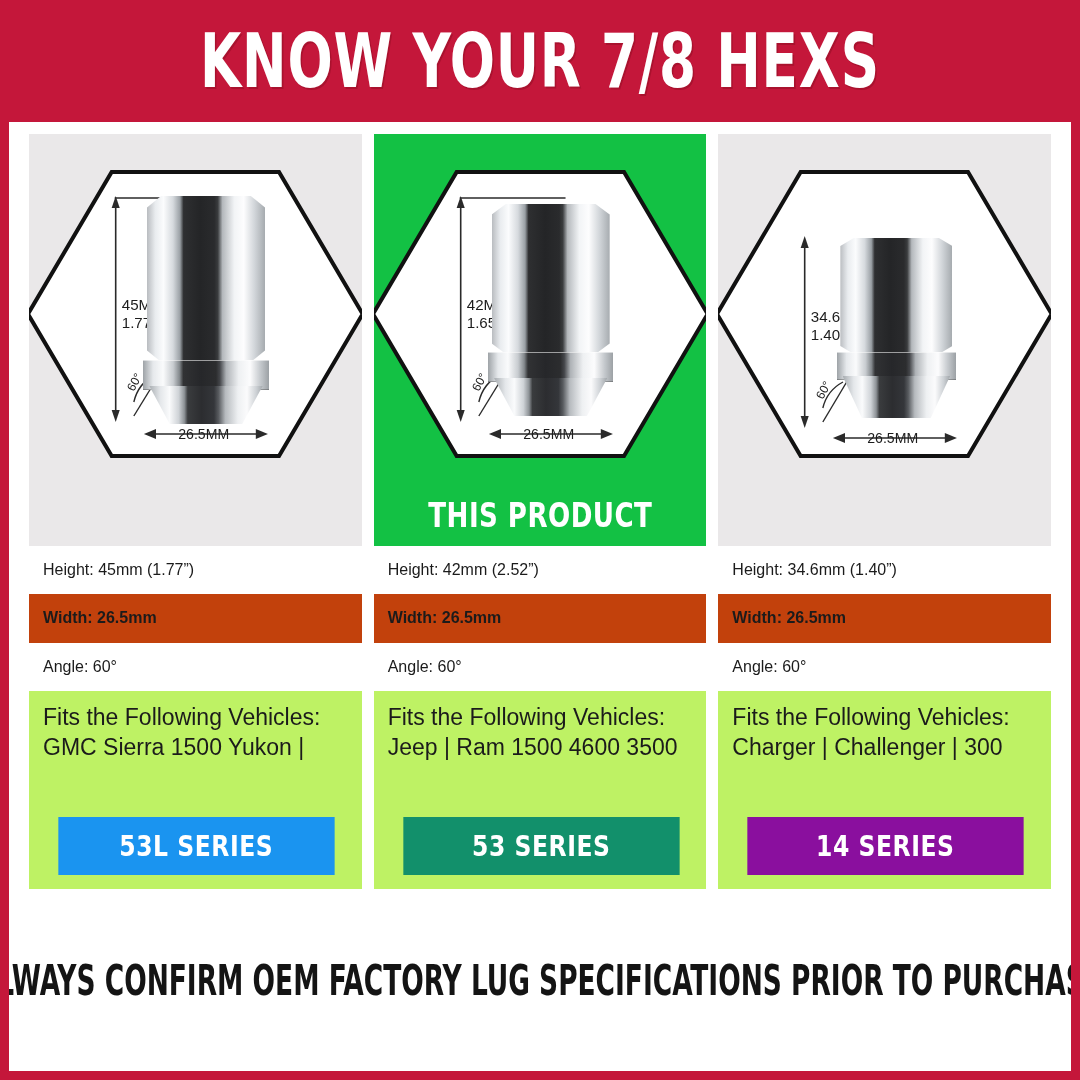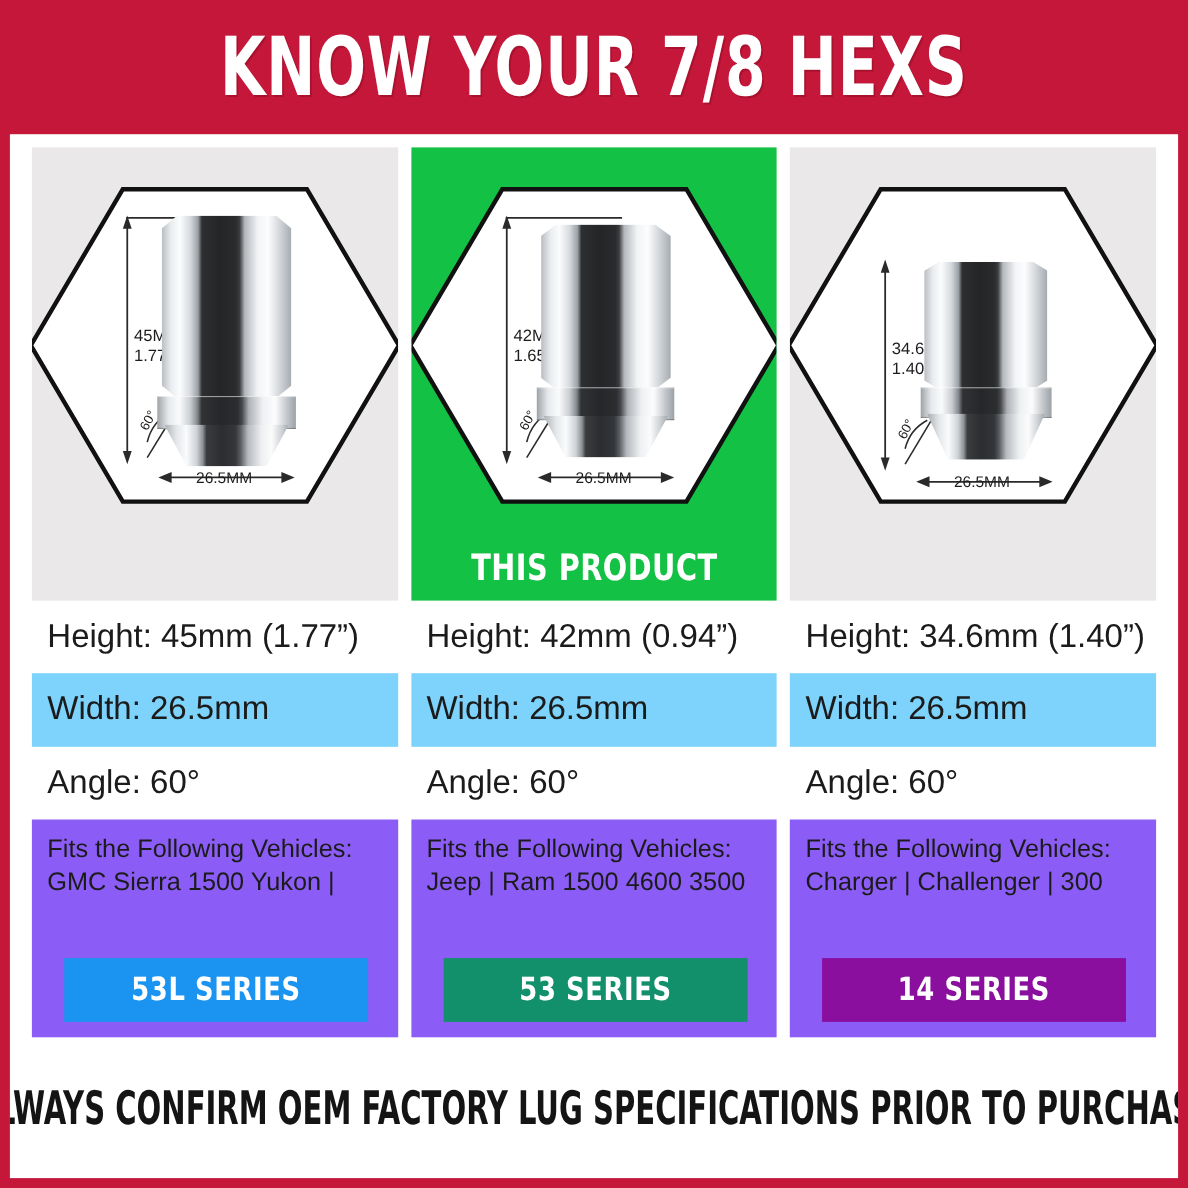--- a/index.html
+++ b/index.html
@@ -113,32 +113,32 @@
     display:flex;align-items:center;justify-content:center;
     color:#ffffff;
     font-family:"Liberation Sans Narrow","DejaVu Sans Condensed","Liberation Sans",sans-serif;
     font-size:33px;font-weight:bold;letter-spacing:.5px;
     transform:scaleX(0.88);
     white-space:nowrap;
   }
 
   
   .spec{
-    font-size:30px;
+    font-size:16px;
     color:#1b1b1b;
     padding:14px 12px 14px 14px;
     line-height:1.28;
     box-sizing:border-box;
     white-space:nowrap;
   }
   .spec.white{background:#ffffff;}
-  .spec.gray{background:#7dd3fc;}
+  .spec.gray{background:#c2410c;font-weight:bold;}
 
   .fits{
-    background:#8b5cf6;
+    background:#bef264;
     padding:12px 12px 14px 14px;
     font-size:23px;color:#1b1b1b;line-height:1.30;
     box-sizing:border-box;
     flex:1 1 auto;
     display:flex;flex-direction:column;
     min-height:198px;
   }
   .fits-lines{flex:1 1 auto;}
   .fits-line{white-space:nowrap;}
   .badge{
@@ -243,21 +243,21 @@
           </svg>
           <div class="nutwrap">
             <div class="nut" style="left:118px;top:70px;width:118px;height:210px;">
               <div class="hexbody" style="height:150px;"></div>
               <div class="collar" style="top:148px;height:28px;"></div>
               <div class="cone" style="top:174px;height:38px;"></div>
             </div>
           </div>
           <div class="featured-banner">THIS PRODUCT</div>
         </div>
-        <div class="spec white">Height: 42mm (0.94”)</div>
+        <div class="spec white">Height: 42mm (2.52”)</div>
         <div class="spec gray">Width: 26.5mm</div>
         <div class="spec white">Angle: 60°</div>
         <div class="fits">
           <div class="fits-lines">
             <div class="fits-line">Fits the Following Vehicles:</div>
             <div class="fits-line">Jeep | Ram 1500 4600 3500</div>
           </div>
           <div class="badge" style="background-color: rgb(18, 144, 107);">53 SERIES</div>
         </div>
       </div>

